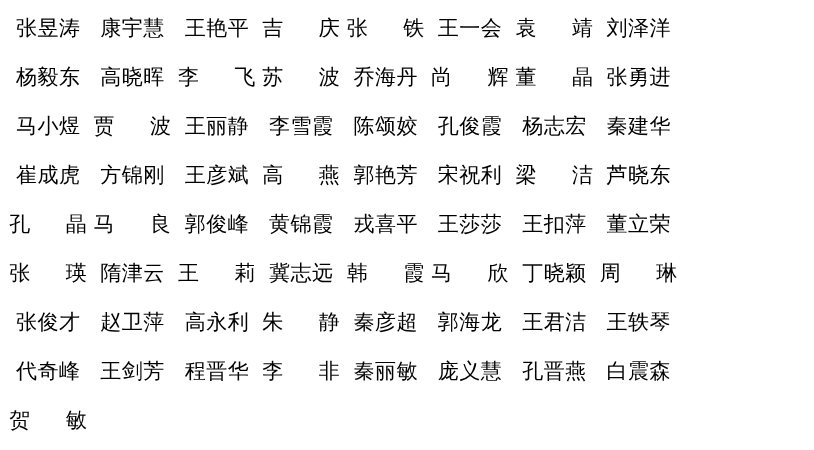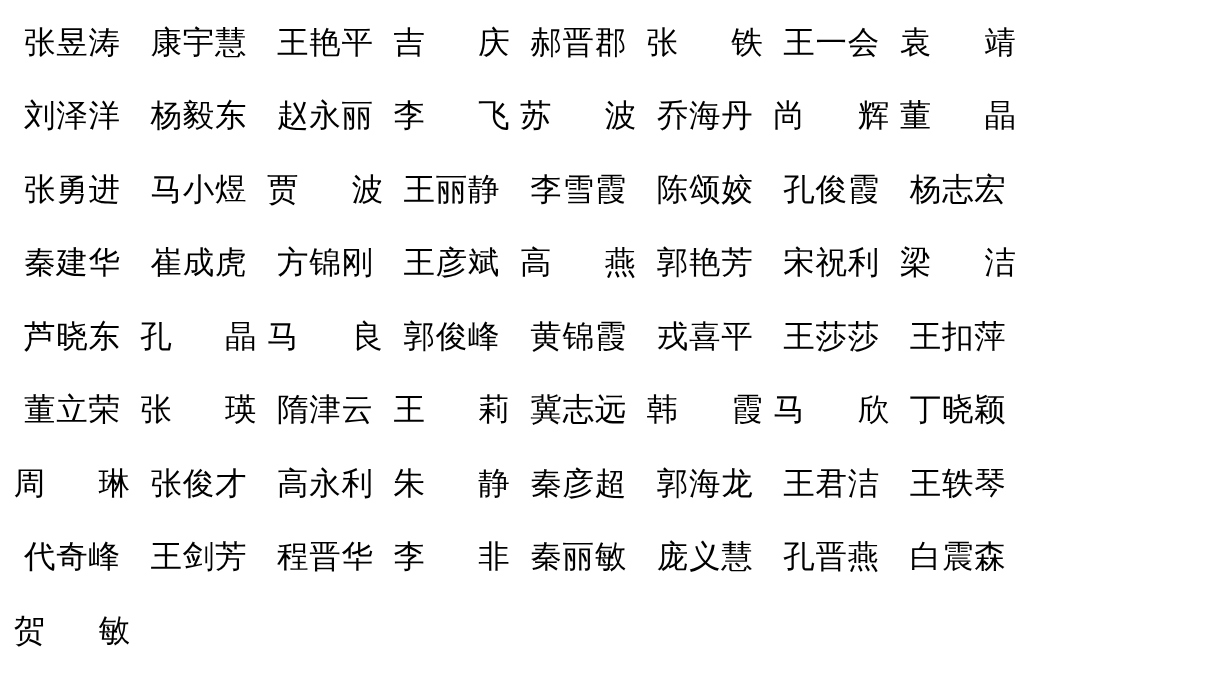--- a/index.html
+++ b/index.html
@@ -58,42 +58,39 @@
     <div class="name-cell three">
       <span>康宇慧</span>
     </div>
     <div class="name-cell three">
       <span>王艳平</span>
     </div>
     <div class="name-cell">
       <span class="char">吉</span>
       <span class="char">庆</span>
     </div>
-    <div class="name-cell three">
-      <span>郝晋郡</span>
-    </div>
     <div class="name-cell">
       <span class="char">张</span>
       <span class="char">铁</span>
     </div>
     <div class="name-cell three">
       <span>王一会</span>
     </div>
     <div class="name-cell">
       <span class="char">袁</span>
       <span class="char">靖</span>
     </div>
     <div class="name-cell three">
       <span>刘泽洋</span>
     </div>
     <div class="name-cell three">
       <span>杨毅东</span>
     </div>
     <div class="name-cell three">
-      <span>赵永丽</span>
+      <span>高晓晖</span>
     </div>
     <div class="name-cell">
       <span class="char">李</span>
       <span class="char">飞</span>
     </div>
     <div class="name-cell">
       <span class="char">苏</span>
       <span class="char">波</span>
     </div>
     <div class="name-cell three">
@@ -211,20 +208,23 @@
     </div>
     <div class="name-cell three">
       <span>丁晓颖</span>
     </div>
     <div class="name-cell">
       <span class="char">周</span>
       <span class="char">琳</span>
     </div>
     <div class="name-cell three">
       <span>张俊才</span>
+    </div>
+    <div class="name-cell three">
+      <span>赵卫萍</span>
     </div>
     <div class="name-cell three">
       <span>高永利</span>
     </div>
     <div class="name-cell">
       <span class="char">朱</span>
       <span class="char">静</span>
     </div>
     <div class="name-cell three">
       <span>秦彦超</span>

